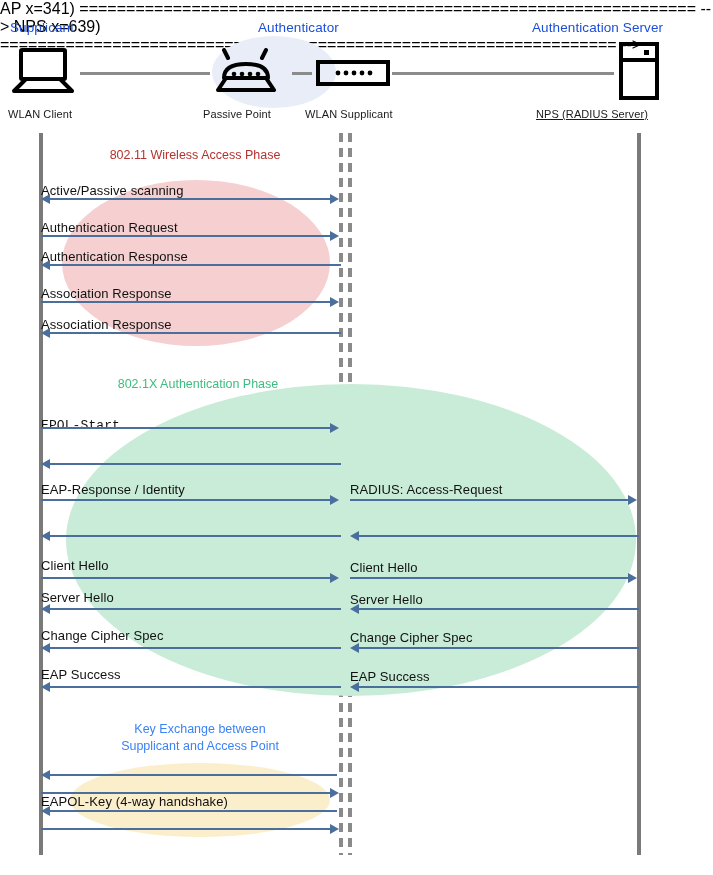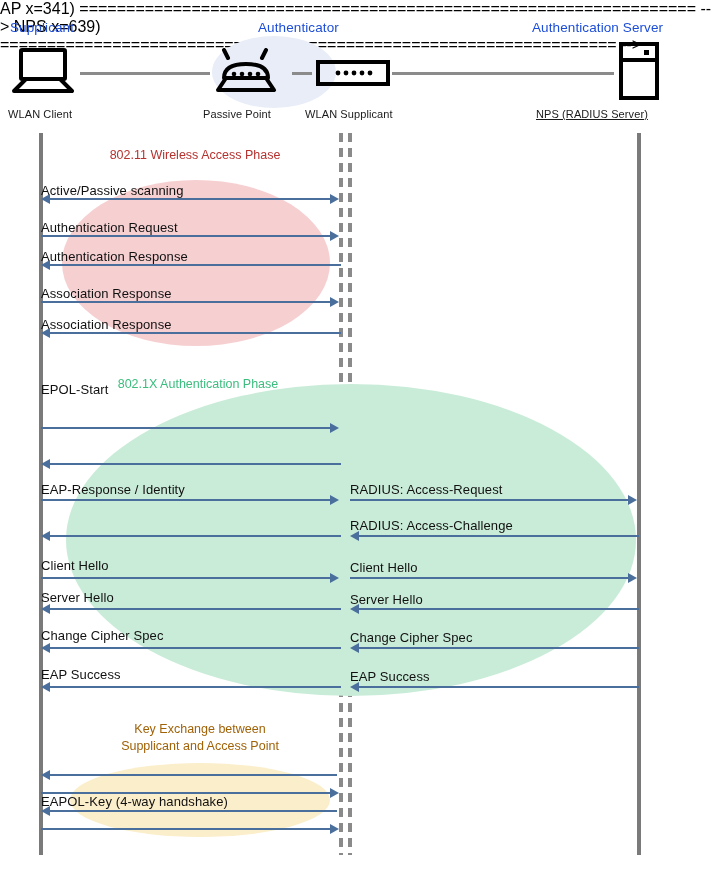--- a/index.html
+++ b/index.html
@@ -76,21 +76,21 @@
   .phase-caption{
     position:absolute;
     font-size:12.5px;
     text-align:center;
     line-height:17px;
     white-space:pre-line;
     font-weight:400;
   }
   .cap-red{color:#b5322f;}
   .cap-green{color:#3bbd7e;}
-  .cap-orange{color:#a16207;}
+  .cap-orange{color:#3b82f6;}
 
   
   .msg-line{
     position:absolute;
     height:2px;
     background:#4a6f9c;
   }
   .arrowhead{
     position:absolute;
     width:0;height:0;
@@ -230,21 +230,21 @@
   <div class="msg-label" style="left:41px; top:286px; width:300px;">Association Response</div>
   <div class="msg-line" style="left:41px; top:301px; width:296px;"></div>
   <div class="arrowhead arrow-right" style="left:330px; top:297px;"></div>
 
   
   <div class="msg-label" style="left:41px; top:317px; width:300px;">Association Response</div>
   <div class="msg-line" style="left:45px; top:332px; width:296px;"></div>
   <div class="arrowhead arrow-left" style="left:41px; top:328px;"></div>
 
   
-  <div class="msg-label" style="left:41px; top:382px; width:300px;">EPOL-Start</div>
+  <div class="msg-label" style="left:41px; top:418px; width:300px;font-family:Liberation Mono, monospace;">EPOL-Start</div>
   <div class="msg-line" style="left:41px; top:427px; width:296px;"></div>
   <div class="arrowhead arrow-right" style="left:330px; top:423px;"></div>
 
   
   <div class="msg-line" style="left:45px; top:463px; width:296px;"></div>
   <div class="arrowhead arrow-left" style="left:41px; top:459px;"></div>
 
   
   <div class="msg-label" style="left:41px; top:482px; width:300px;">EAP-Response / Identity</div>
   <div class="msg-line" style="left:41px; top:499px; width:296px;"></div>
@@ -277,21 +277,20 @@
 
     NPS x=639)
        ================================================================== --&gt;
 
   
   <div class="msg-label" style="left:350px; top:482px; width:289px;">RADIUS: Access-Request</div>
   <div class="msg-line" style="left:350px; top:499px; width:281px;"></div>
   <div class="arrowhead arrow-right" style="left:628px; top:495px;"></div>
 
   
-  <div class="msg-label" style="left:350px; top:518px; width:289px;">RADIUS: Access-Challenge</div>
   <div class="msg-line" style="left:356px; top:535px; width:283px;"></div>
   <div class="arrowhead arrow-left" style="left:350px; top:531px;"></div>
 
   
   <div class="msg-label" style="left:350px; top:560px; width:289px;">Client Hello</div>
   <div class="msg-line" style="left:350px; top:577px; width:281px;"></div>
   <div class="arrowhead arrow-right" style="left:628px; top:573px;"></div>
 
   
   <div class="msg-label" style="left:350px; top:592px; width:289px;">Server Hello</div>

